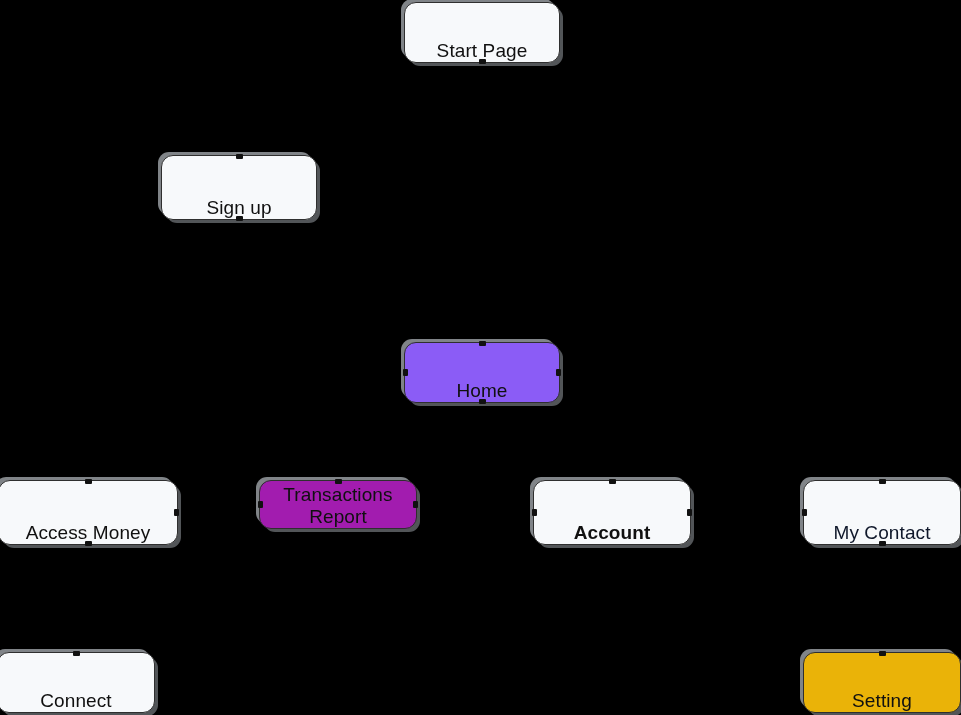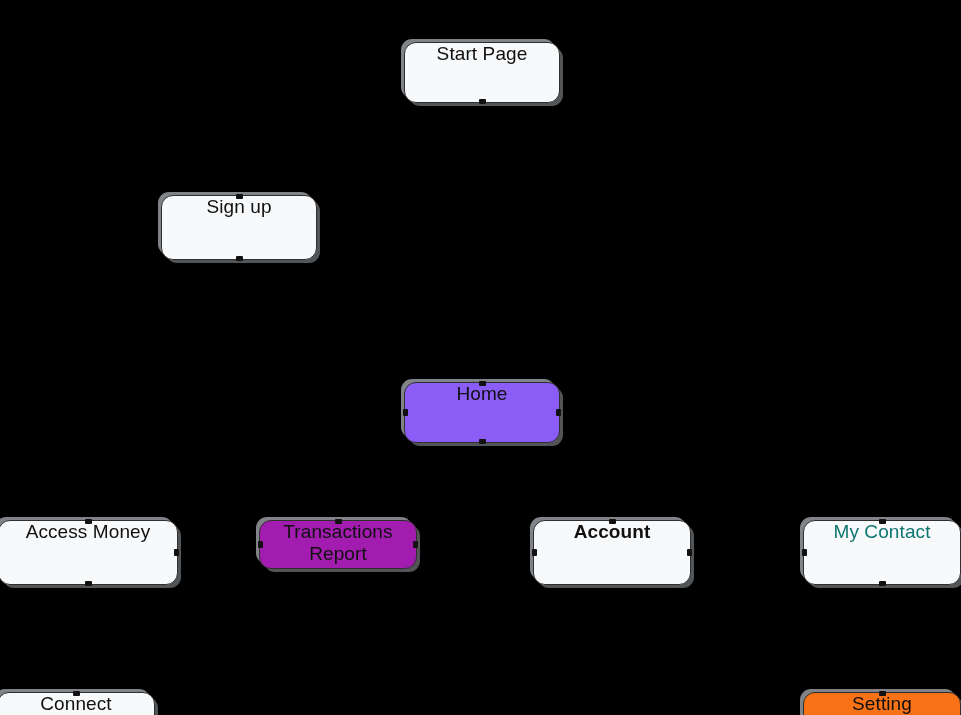--- a/index.html
+++ b/index.html
@@ -21,32 +21,31 @@
     width: 961px;
     height: 715px;
   }
   .node {
     position: absolute;
     box-sizing: border-box;
     background: #f7f9fb;
     border: 1.6px solid #2f2f2f;
     border-radius: 12px;
     display: flex;
-    align-items: flex-start;
+    align-items: flex-end;
     justify-content: center;
     text-align: center;
     color: #101010;
     font-size: 19px;
     line-height: 1.17;
     letter-spacing: 0.1px;
     font-weight: 400;
     box-shadow: -4px -4px 0 -1px rgba(150,155,160,0.85),
                  4px  4px 0 -1px rgba(150,155,160,0.55);
     z-index: 2;
-    margin-top: 40px;
   }
   .node .label {
     display: block;
     padding: 0 8px;
     white-space: pre-line;
   }
   
   .anchor {
     position: absolute;
     width: 7px;
@@ -92,27 +91,27 @@
       <span class="anchor top" style="left: calc(50% - 3.5px);"></span>
       <span class="anchor left" style="top: calc(50% - 3.5px);"></span>
       <span class="anchor right" style="top: calc(50% - 3.5px);"></span>
     </div>
     <div class="node" style="left: 533px; top: 480px; width: 158px; height: 65px; background: rgb(247, 249, 251); border-color: rgb(47, 47, 47); color: rgb(16, 16, 16); font-weight: bold;">
       <span class="label">Account</span>
       <span class="anchor top" style="left: calc(50% - 3.5px);"></span>
       <span class="anchor left" style="top: calc(50% - 3.5px);"></span>
       <span class="anchor right" style="top: calc(50% - 3.5px);"></span>
     </div>
-    <div class="node" style="left: 803px; top: 480px; width: 158px; height: 65px; background: rgb(247, 249, 251); border-color: rgb(47, 47, 47); color: #0f766e;">
+    <div class="node" style="left: 803px; top: 480px; width: 158px; height: 65px; background: rgb(247, 249, 251); border-color: rgb(47, 47, 47); color: #0f172a;">
       <span class="label">My Contact</span>
       <span class="anchor top" style="left: calc(50% - 3.5px);"></span>
       <span class="anchor bottom" style="left: calc(50% - 3.5px);"></span>
       <span class="anchor left" style="top: calc(50% - 3.5px);"></span>
     </div>
     <div class="node" style="left: -3px; top: 652px; width: 158px; height: 61px; background: rgb(247, 249, 251); border-color: rgb(47, 47, 47); color: rgb(16, 16, 16);">
       <span class="label">Connect</span>
       <span class="anchor top" style="left: calc(50% - 3.5px);"></span>
     </div>
-    <div class="node" style="left: 803px; top: 652px; width: 158px; height: 61px; background: #f97316; border-color: rgb(47, 47, 47); color: rgb(16, 16, 16);">
+    <div class="node" style="left: 803px; top: 652px; width: 158px; height: 61px; background: #eab308; border-color: rgb(47, 47, 47); color: rgb(16, 16, 16);">
       <span class="label">Setting</span>
       <span class="anchor top" style="left: calc(50% - 3.5px);"></span>
     </div>
   </div>
 
 </body></html>

